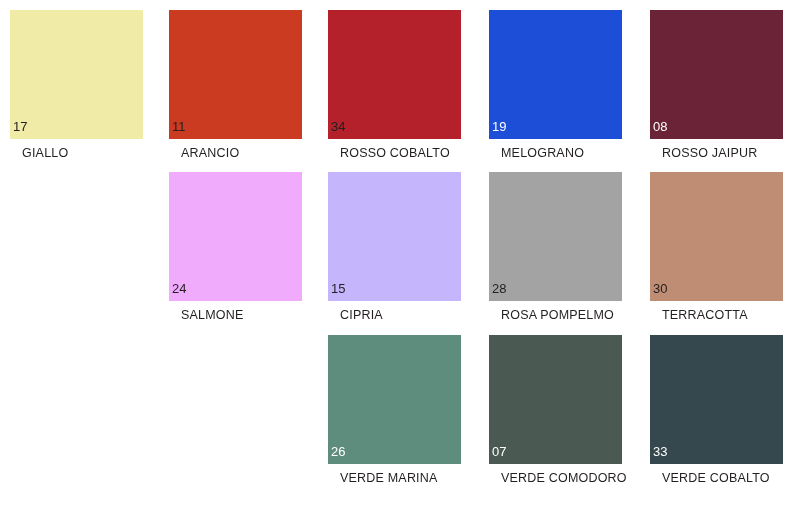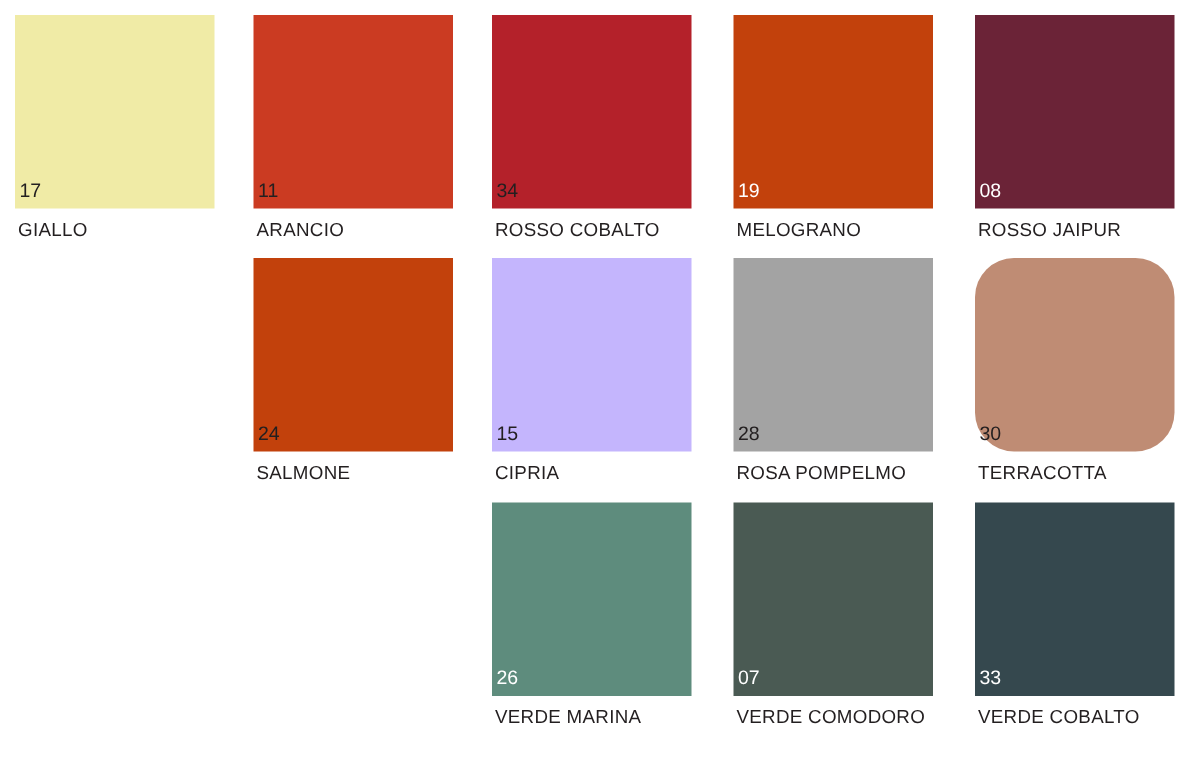--- a/index.html
+++ b/index.html
@@ -58,21 +58,21 @@
     letter-spacing: 0px;
     color: #231f20;
     white-space: nowrap;
   }
   .swatch-code.light-text {
     color: #ffffff;
   }
   .swatch-name {
     position: absolute;
     top: 136px;
-    left: 2px;
+    left: 12px;
     font-size: 12.5px;
     line-height: 15px;
     letter-spacing: 0.2px;
     color: #231f20;
     white-space: nowrap;
   }
 </style>
 </head>
 <body>
 
@@ -90,53 +90,53 @@
         </div>
         <span class="swatch-name">ARANCIO</span>
       </div>
       <div class="swatch-cell" data-col="2">
         <div class="swatch-chip" style="background: rgb(180, 33, 42);">
           <span class="swatch-code">34</span>
         </div>
         <span class="swatch-name">ROSSO COBALTO</span>
       </div>
       <div class="swatch-cell" data-col="3">
-        <div class="swatch-chip" style="background: #c2410c; text-decoration: underline;">
+        <div class="swatch-chip" style="background: #1d4ed8; text-decoration: underline;">
           <span class="swatch-code light-text">19</span>
         </div>
         <span class="swatch-name">MELOGRANO</span>
       </div>
       <div class="swatch-cell" data-col="4">
         <div class="swatch-chip" style="background: rgb(107, 35, 55);">
           <span class="swatch-code light-text">08</span>
         </div>
         <span class="swatch-name">ROSSO JAIPUR</span>
       </div>
     </div>
   <div class="swatch-row" data-row="1">
       <div class="swatch-cell" data-col="1">
-        <div class="swatch-chip" style="background: #c2410c;">
+        <div class="swatch-chip" style="background: #f0abfc;">
           <span class="swatch-code">24</span>
         </div>
         <span class="swatch-name">SALMONE</span>
       </div>
       <div class="swatch-cell" data-col="2">
         <div class="swatch-chip" style="background: #c4b5fd;">
           <span class="swatch-code">15</span>
         </div>
         <span class="swatch-name">CIPRIA</span>
       </div>
       <div class="swatch-cell" data-col="3">
         <div class="swatch-chip" style="background: #a3a3a3;">
           <span class="swatch-code">28</span>
         </div>
         <span class="swatch-name">ROSA POMPELMO</span>
       </div>
       <div class="swatch-cell" data-col="4">
-        <div class="swatch-chip" style="background: rgb(191, 140, 116); border-radius: 26px;">
+        <div class="swatch-chip" style="background: rgb(191, 140, 116);">
           <span class="swatch-code">30</span>
         </div>
         <span class="swatch-name">TERRACOTTA</span>
       </div>
     </div>
   <div class="swatch-row" data-row="2">
       <div class="swatch-cell" data-col="2">
         <div class="swatch-chip" style="background: rgb(94, 140, 125);">
           <span class="swatch-code light-text">26</span>
         </div>

